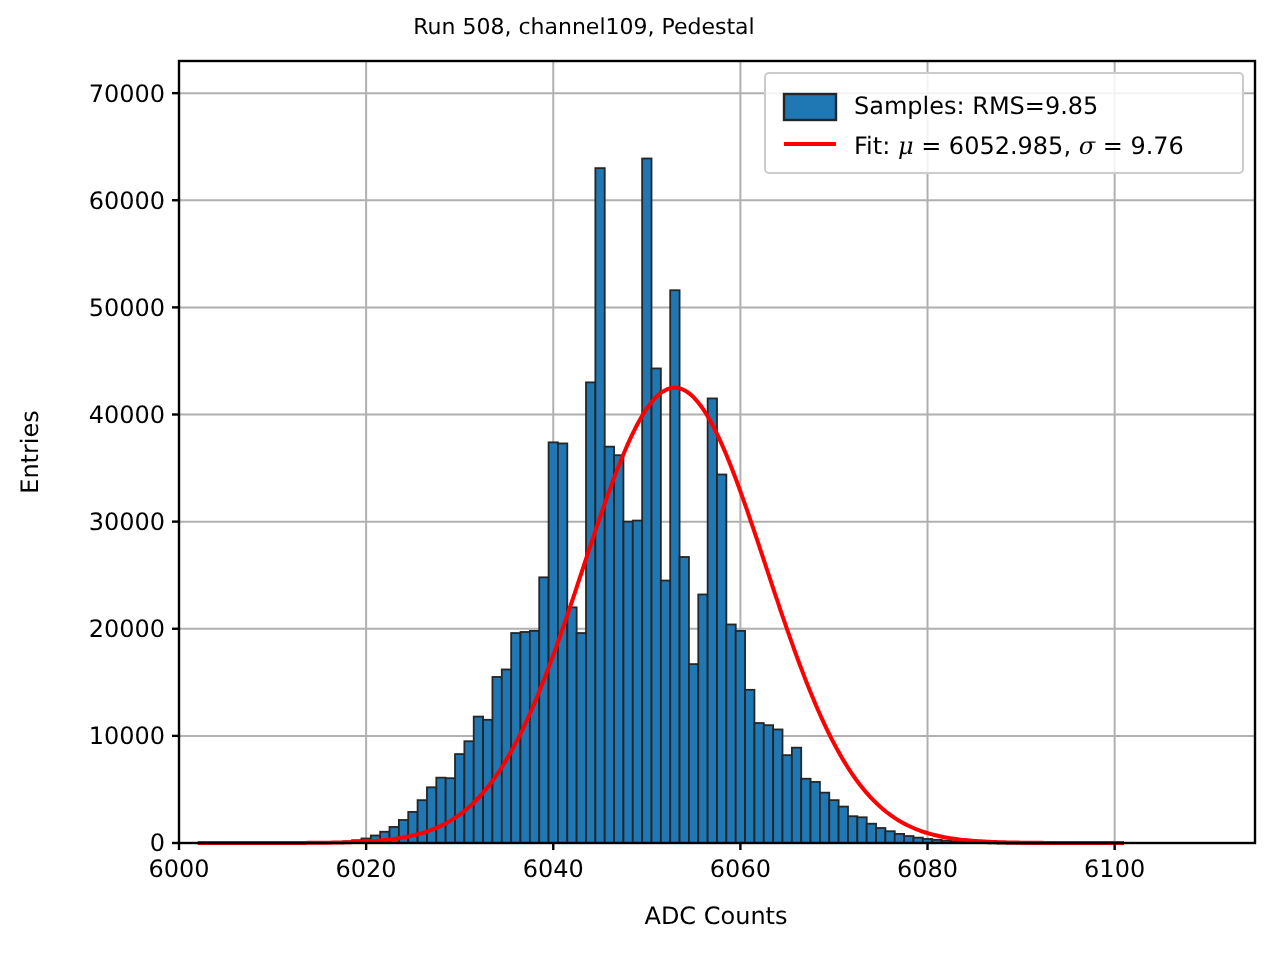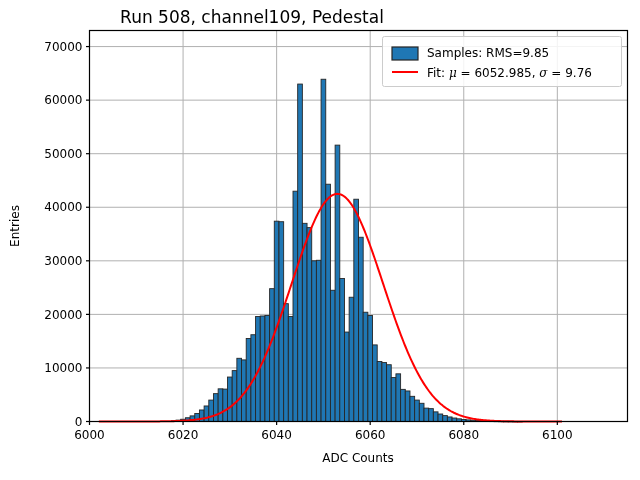--- a/index.html
+++ b/index.html
@@ -18,23 +18,24 @@
     width: 640px;
     height: 480px;
     background: #ffffff;
   }
   #chart-title {
     position: absolute;
     left: 0;
     top: 7px;
     width: 504px;
     text-align: center;
-    font-size: 17px;
+    font-size: 11px;
     color: #000000;
     white-space: nowrap;
+    padding-left: 40px;
   }
   #plot-svg {
     position: absolute;
     left: 0;
     top: 0;
   }
   .tick-label {
     font-size: 12px;
     fill: #000000;
     font-family: "DejaVu Sans", sans-serif;

